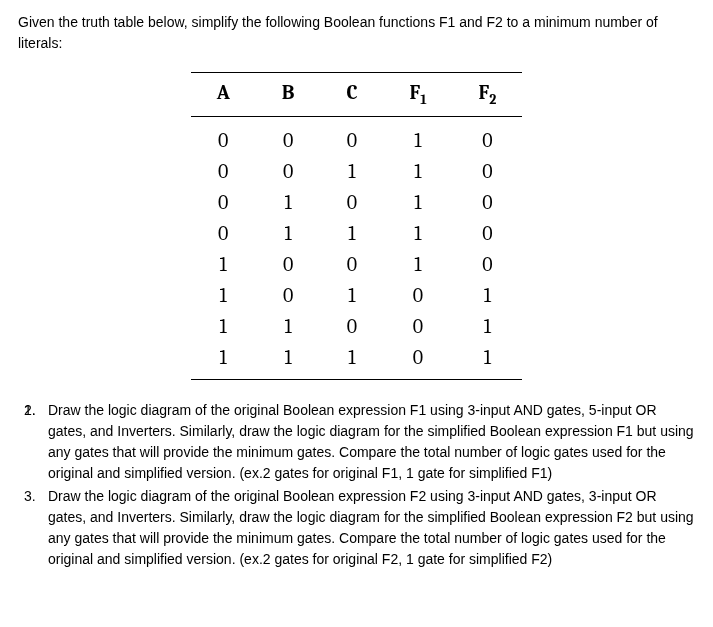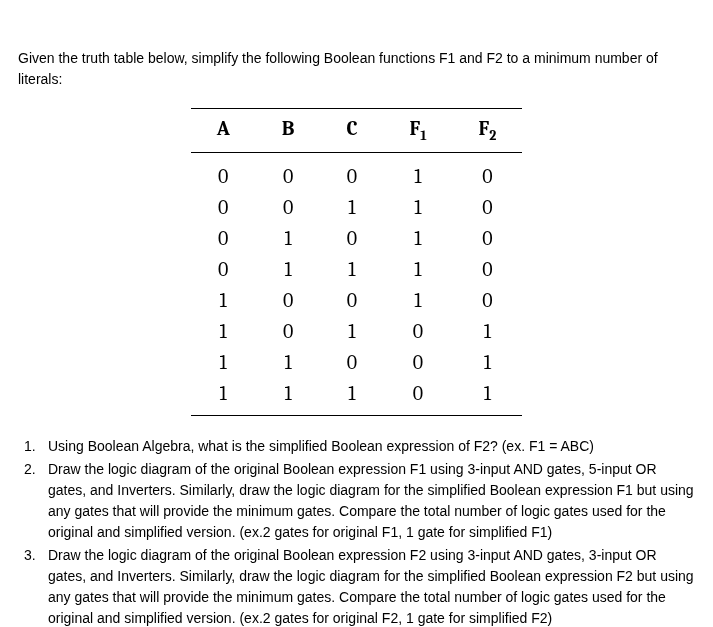--- a/index.html
+++ b/index.html
@@ -11,21 +11,20 @@
       font-family: 'Segoe UI', Tahoma, Geneva, sans-serif;
       font-size: 14px;
       color: #000;
       background: #fff;
       padding: 12px 18px;
       width: 713px;
     }
     .intro {
       line-height: 1.5;
       margin-bottom: 18px;
-      margin-top: 36px;
     }
     .table-container {
       display: flex;
       justify-content: center;
       margin-bottom: 20px;
     }
     table {
       border-collapse: collapse;
       font-family: 'Cambria', 'Times New Roman', serif;
       font-size: 20px;
@@ -145,16 +144,16 @@
           <td>1</td>
           <td>1</td>
           <td>0</td>
           <td>1</td>
         </tr>
       </tbody>
   </table>
 </div>
 
 <ol>
-    <li><span class="num">1.</span><span>Using Boolean Algebra, what is the simplified Boolean expression of F2? (ex. F1 = ABC)</span></li>
+    <li><span class="num">1.</span></li>
     <li><span class="num">2.</span><span>Draw the logic diagram of the original Boolean expression F1 using 3-input AND gates, 5-input OR gates, and Inverters. Similarly, draw the logic diagram for the simplified Boolean expression F1 but using any gates that will provide the minimum gates. Compare the total number of logic gates used for the original and simplified version. (ex.2 gates for original F1, 1 gate for simplified F1)</span></li>
     <li><span class="num">3.</span><span>Draw the logic diagram of the original Boolean expression F2 using 3-input AND gates, 3-input OR gates, and Inverters. Similarly, draw the logic diagram for the simplified Boolean expression F2 but using any gates that will provide the minimum gates. Compare the total number of logic gates used for the original and simplified version. (ex.2 gates for original F2, 1 gate for simplified F2)</span></li>
   </ol>
 
 </body></html>

